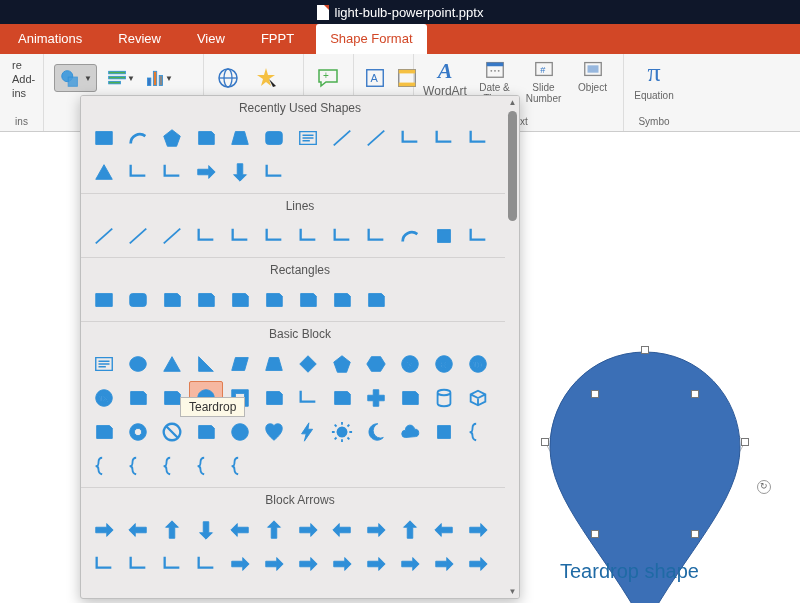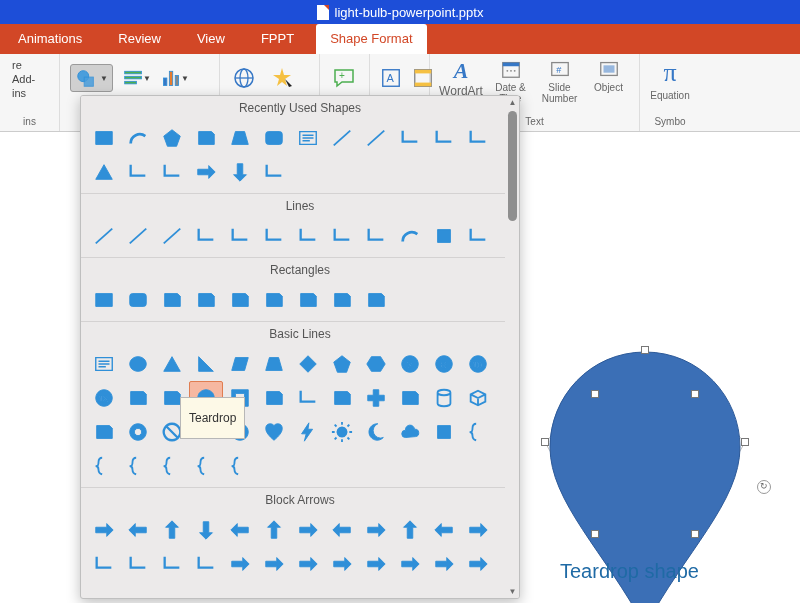--- a/index.html
+++ b/index.html
@@ -1,17 +1,17 @@
 <!DOCTYPE html>
 <html><head>
 <meta charset="utf-8">
 <style>
   * { box-sizing: border-box; margin: 0; padding: 0; }
   body { font-family: -apple-system, Helvetica, Arial, sans-serif; font-size: 12px; background: #fff; width: 800px; height: 603px; overflow: hidden; position: relative; }
-  .titlebar { background: #1d4ed8; height: 24px; display: flex; align-items: center; justify-content: center; color: #fff; font-size: 13px; }
+  .titlebar { background: #0f172a; height: 24px; display: flex; align-items: center; justify-content: center; color: #fff; font-size: 13px; }
   .titlebar .ficon { width: 12px; height: 15px; background: #fff; margin-right: 6px; position: relative; }
   .titlebar .ficon::after { content:''; position:absolute; top:0; right:0; width:0; height:0; border-left:5px solid transparent; border-top:5px solid #d24726; }
   .tabs { background: #d24726; height: 30px; display: flex; gap: 8px; padding-left: 4px; }
   .tabs .tab { color: #fff; padding: 7px 14px; font-size: 13px; cursor: pointer; }
   .tabs .tab.active { background: #fff; color: #d24726; border-radius: 3px 3px 0 0; font-weight: 500; }
   .ribbon { background: #f6f6f6; height: 78px; border-bottom: 1px solid #ccc; display: flex; position: relative; }
   .rgroup { border-right: 1px solid #ddd; padding: 4px 10px; display: flex; flex-direction: column; justify-content: space-between; text-align: center; }
   .rgroup .icons { display:flex; gap:10px; align-items:center; height:40px; }
   .rgroup .lbl { font-size: 10px; color: #666; line-height: 11px; }
   .rbtn { width: 28px; height: 28px; display:flex; align-items:center; justify-content:center; position:relative; }
@@ -20,21 +20,21 @@
   .dd-arrow { font-size: 8px; color:#444; }
   .canvas { position: absolute; left: 0; top: 132px; right: 0; bottom: 0; background: #fff; }
   .popover { position: absolute; left: 80px; top: 95px; width: 440px; height: 504px; background: #eceaea; border: 1px solid #bfbfbf; border-radius: 3px; box-shadow: 0 4px 14px rgba(0,0,0,.25); overflow: hidden; }
   .popover .scrollwrap { position:absolute; inset:0; overflow:hidden;text-align:center; }
   .sect-title { font-size: 12px; color: #555; padding: 5px 10px 4px; border-top: 1px solid #d4d2d2; background:#eceaea; }
   .sect-title:first-child { border-top:none; }
   .shape-grid { display:flex; flex-wrap:wrap; gap:0; padding: 2px 6px 4px; }
   .shape-cell { width: 34px; height: 34px; display:flex; align-items:center; justify-content:center; cursor:pointer; border-radius:2px; }
   .shape-cell.sel { background: #f6b8a1; border:1px solid #e07d51; }
   .glyph-svg { width: 22px; height: 22px; fill: #2f8fd8; stroke:#2f8fd8; }
-  .tooltip { position:absolute; left:180px; top:397px; background:#fdf9e7; border:1px solid #b7b7b7; padding:13px 8px; font-size:12px; color:#333; }
+  .tooltip { position:absolute; left:180px; top:397px; background:#fdf9e7; border:1px solid #b7b7b7; padding:2px 8px; font-size:12px; color:#333; }
   .vscroll { position:absolute; right:-1px; top:0; width:15px; height:100%; background:#eceaea; display:flex; flex-direction:column; align-items:center; }
   .vscroll .arrow { font-size: 8px; color:#6a6a6a; padding:2px; }
   .vscroll .thumb { width:9px; height:110px; background:#8f8f8f; border-radius:5px; margin-top:2px; }
   .teardrop-shape { position:absolute; left: 535px; top: 210px; width: 220px; height: 300px; }
   .sel-handle { width:8px; height:8px; background:#fff; border:1px solid #777; position:absolute; }
   .sel-rot { width:14px; height:14px; border:1px solid #999; border-radius:50%; position:absolute; background:#fff; }
   .sel-rot::after{content:'↻'; font-size:9px; color:#666; position:absolute; left:2px; top:0;}
   .caption { position:absolute; left:560px; top:560px; color:#1f6aa5; font-size:20px; }
   .blue-svg { fill:#3b6fb6; stroke:#2d5a99; stroke-width:1; }
   .pi-symbol { color:#3778c6; font-size:26px; font-family: 'Times New Roman', serif; }
@@ -50,21 +50,21 @@
 
 <div class="tabs" id="tabs-container">
     <div class="tab">Animations</div>
     <div class="tab">Review</div>
     <div class="tab">View</div>
     <div class="tab">FPPT</div>
     <div class="tab active">Shape Format</div>
   </div>
 
 <div class="ribbon">
-  <div class="rgroup" style="width:60px">
+  <div class="rgroup" style="width:44px">
     <div style="text-align:left; font-size:11px; color:#444; line-height:14px; padding-left:2px;">
       <span>re</span><br>
       <span>Add-ins</span>
     </div>
     <div class="lbl">ins</div>
   </div>
 
   <div class="rgroup" style="width:160px">
     <div class="icons">
       <span class="shapes-btn">
@@ -417,21 +417,21 @@
           <svg viewBox="0 0 24 24" class="glyph-svg">
             <path d="M4 5h14l3 3v11H4z" fill="#2f8fd8"></path>
           </svg>
         </div>
         <div class="shape-cell">
           <svg viewBox="0 0 24 24" class="glyph-svg">
             <path d="M4 5h14l3 3v11H4z" fill="#2f8fd8"></path>
           </svg>
         </div>
       </div>
-      <div class="sect-title">Basic Lines</div>
+      <div class="sect-title">Basic Block</div>
       <div class="shape-grid">
         <div class="shape-cell">
           <svg viewBox="0 0 24 24" class="glyph-svg">
             <path fill="none" stroke-width="1.5" d="M3 5h18v14H3z M6 9h12M6 12h12M6 15h8" stroke="#2f8fd8"></path>
           </svg>
         </div>
         <div class="shape-cell">
           <svg viewBox="0 0 24 24" class="glyph-svg">
             <path d="M12 4a9 8 0 1 0 .01 0z" fill="#2f8fd8"></path>
           </svg>

